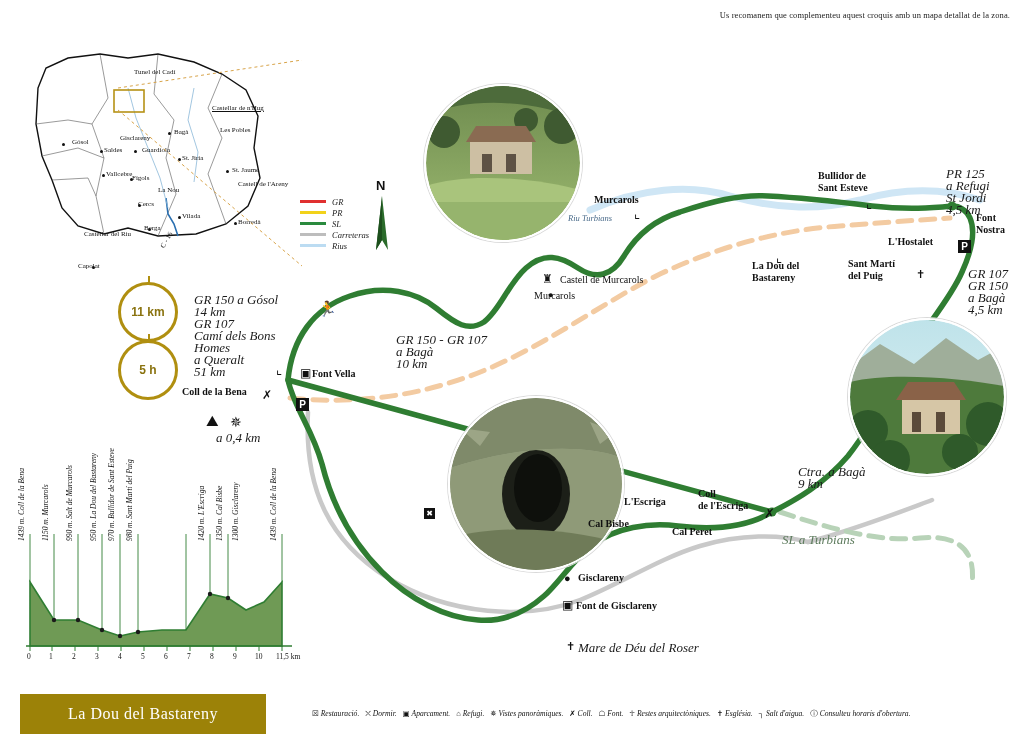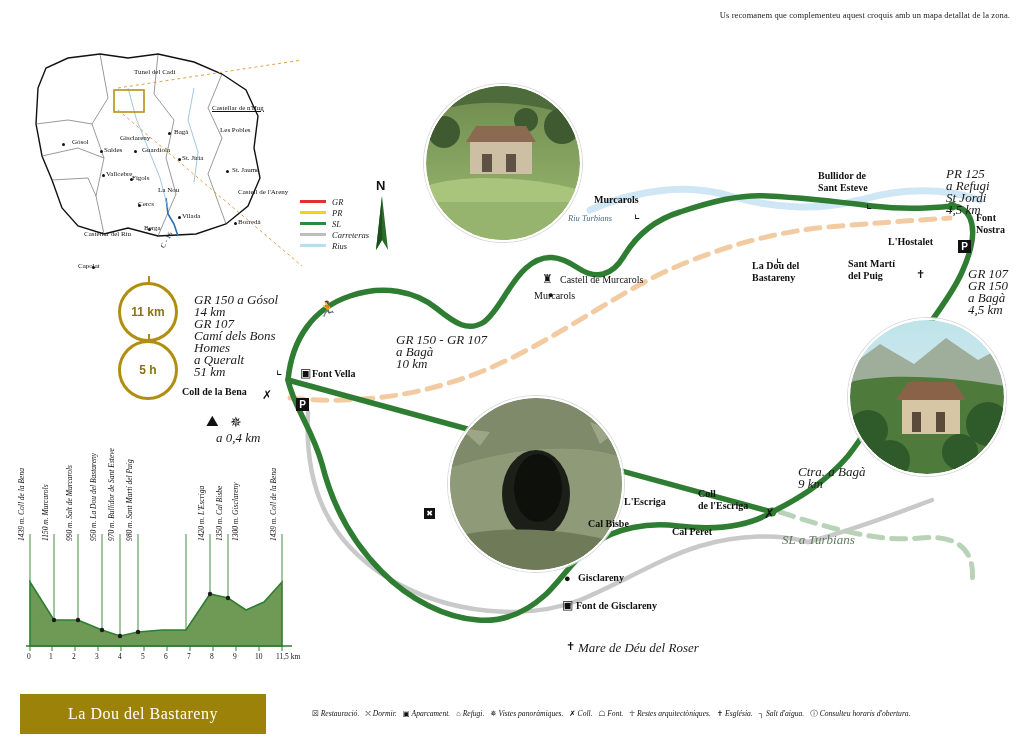--- a/index.html
+++ b/index.html
@@ -111,21 +111,21 @@
   <div class="loc-lbl" style="left:166px;top:100px;">Bagà</div>
   <div class="loc-lbl" style="left:174px;top:126px;">St. Jiria</div>
   <div class="loc-lbl" style="left:224px;top:138px;">St. Jaume</div>
   <div class="loc-lbl" style="left:64px;top:110px;">Gósol</div>
   <div class="loc-lbl" style="left:96px;top:118px;">Saldes</div>
   <div class="loc-lbl" style="left:134px;top:118px;">Guardiola</div>
   <div class="loc-lbl" style="left:112px;top:106px;">Gisclareny</div>
   <div class="loc-lbl" style="left:98px;top:142px;">Vallcebre</div>
   <div class="loc-lbl" style="left:124px;top:146px;">Fígols</div>
   <div class="loc-lbl" style="left:150px;top:158px;">La Nou</div>
-  <div class="loc-lbl" style="left:186px;top:160px;line-height:8px;padding-left:44px;">Castell de l'Areny</div>
+  <div class="loc-lbl" style="left:186px;top:152px;line-height:8px;padding-left:44px;">Castell de l'Areny</div>
   <div class="loc-lbl" style="left:130px;top:172px;">Cercs</div>
   <div class="loc-lbl" style="left:174px;top:184px;">Vilada</div>
   <div class="loc-lbl" style="left:230px;top:190px;">Borredà</div>
   <div class="loc-lbl" style="left:136px;top:196px;">Berga</div>
   <div class="loc-lbl" style="left:76px;top:202px;line-height:8px;">Castellar del Riu</div>
   <div class="loc-lbl" style="left:70px;top:234px;">Capolat</div>
   <div class="loc-lbl" style="left:150px;top:208px;transform:rotate(-60deg);">C - 16</div>
 
   <div class="loc-dot" style="left:54px;top:115px;"></div>
   <div class="loc-dot" style="left:92px;top:122px;"></div>

